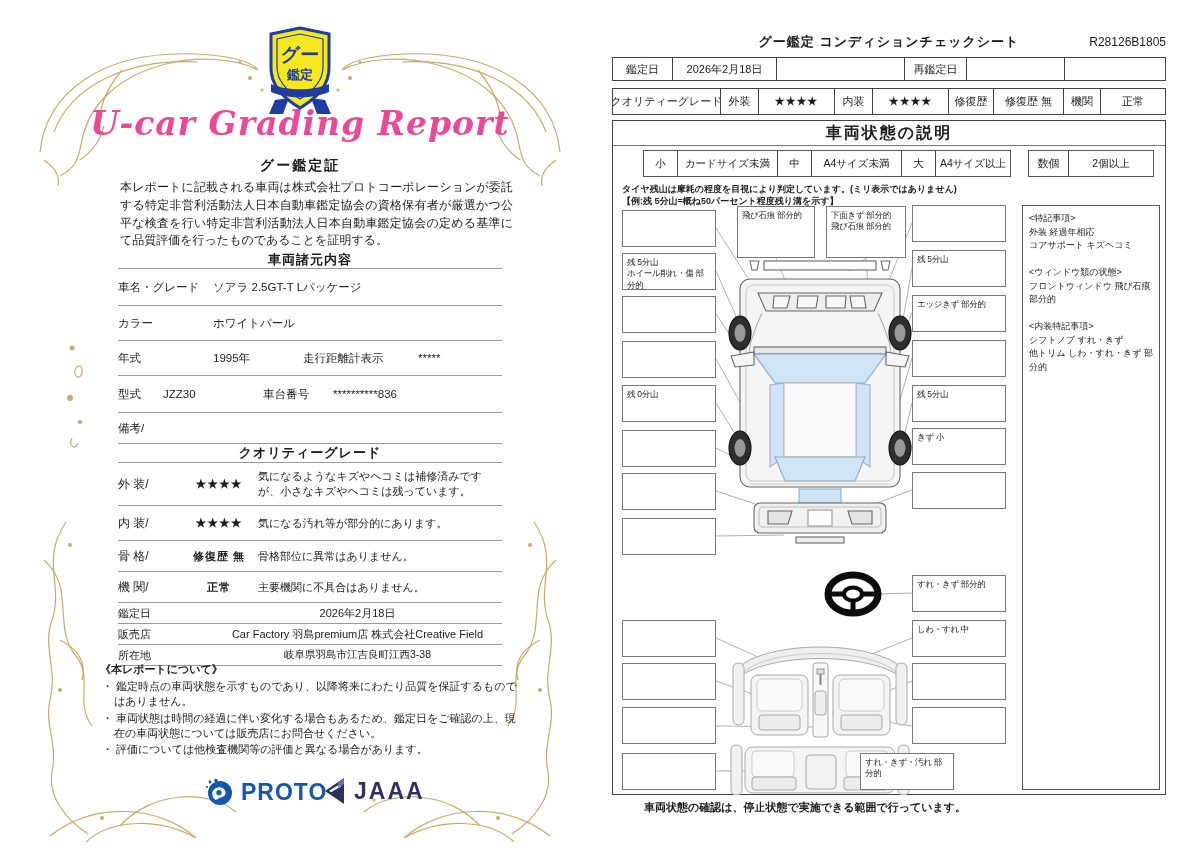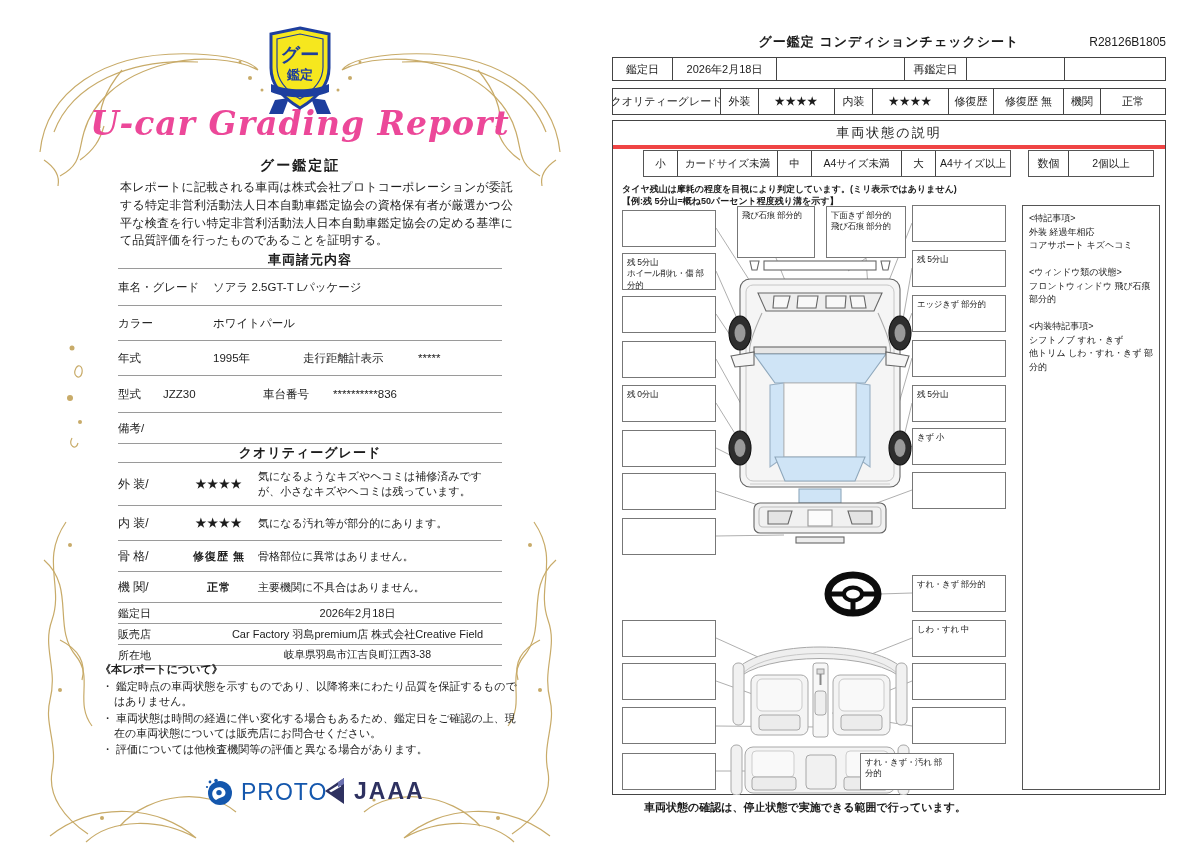--- a/index.html
+++ b/index.html
@@ -24,33 +24,33 @@
   .grow .glab{flex:0 0 62px;font-size:12px;}
   .grow .gval{flex:0 0 78px;text-align:center;font-weight:bold;font-size:12px;letter-spacing:1px;}
   .grow .gdesc{flex:1 1 auto;font-size:11px;line-height:1.35;}
   .irow{display:flex;align-items:center;border-top:1px solid #9a9a9a;font-size:11px;}
   .irow .lab{flex:0 0 95px;}
   .irow .val{flex:1;text-align:center;}
   .about{font-size:11px;line-height:1.38;}
   .about .ah{font-weight:bold;margin-bottom:2px;}
   .about .ab{padding-left:14px;text-indent:-12px;margin-bottom:1px;}
   .logo-wrap{display:flex;align-items:center;gap:6px;}
-  .proto-txt{font-weight:400;font-size:23px;color:#1457ad;letter-spacing:1px;}
+  .proto-txt{font-weight:700;font-size:23px;color:#1457ad;letter-spacing:1px;}
   .jaaa-txt{font-weight:800;font-size:23px;color:#2e3160;letter-spacing:2px;}
   
   .rp-title{font-size:13px;font-weight:bold;text-align:center;letter-spacing:1px;}
   .rp-no{font-size:12px;text-align:right;}
   .t{display:flex;border:1px solid #444;background:#fff;}
   .t>div{border-right:1px solid #444;display:flex;align-items:center;justify-content:center;
          font-size:11px;box-sizing:border-box;overflow:hidden;white-space:nowrap;}
   .t>div:last-child{border-right:none;}
   .stars{font-size:12px;font-weight:bold;letter-spacing:1px;}
   .condbox{border:1px solid #444;}
-  .condhead{border-bottom:4px solid #ef4444;display:flex;align-items:center;justify-content:center;
-            font-size:13px;font-weight:normal;letter-spacing:2px;}
+  .condhead{border-bottom:1px solid #ef4444;display:flex;align-items:center;justify-content:center;
+            font-size:16px;font-weight:bold;letter-spacing:2px;}
   .tnote{font-size:9px;font-weight:bold;line-height:1.4;}
   .nbox{position:absolute;border:1px solid #777;background:#fff;font-size:8.5px;
         letter-spacing:-0.3px;line-height:1.35;padding:3px 4px;white-space:pre-line;
         z-index:3;box-sizing:border-box;}
   .npanel{position:absolute;border:1px solid #555;background:#fff;font-size:9px;
           line-height:1.5;padding:6px 6px;white-space:pre-line;z-index:3;box-sizing:border-box;}
   .rfoot{font-size:11px;font-weight:bold;}
 </style>
 </head>
 <body>

